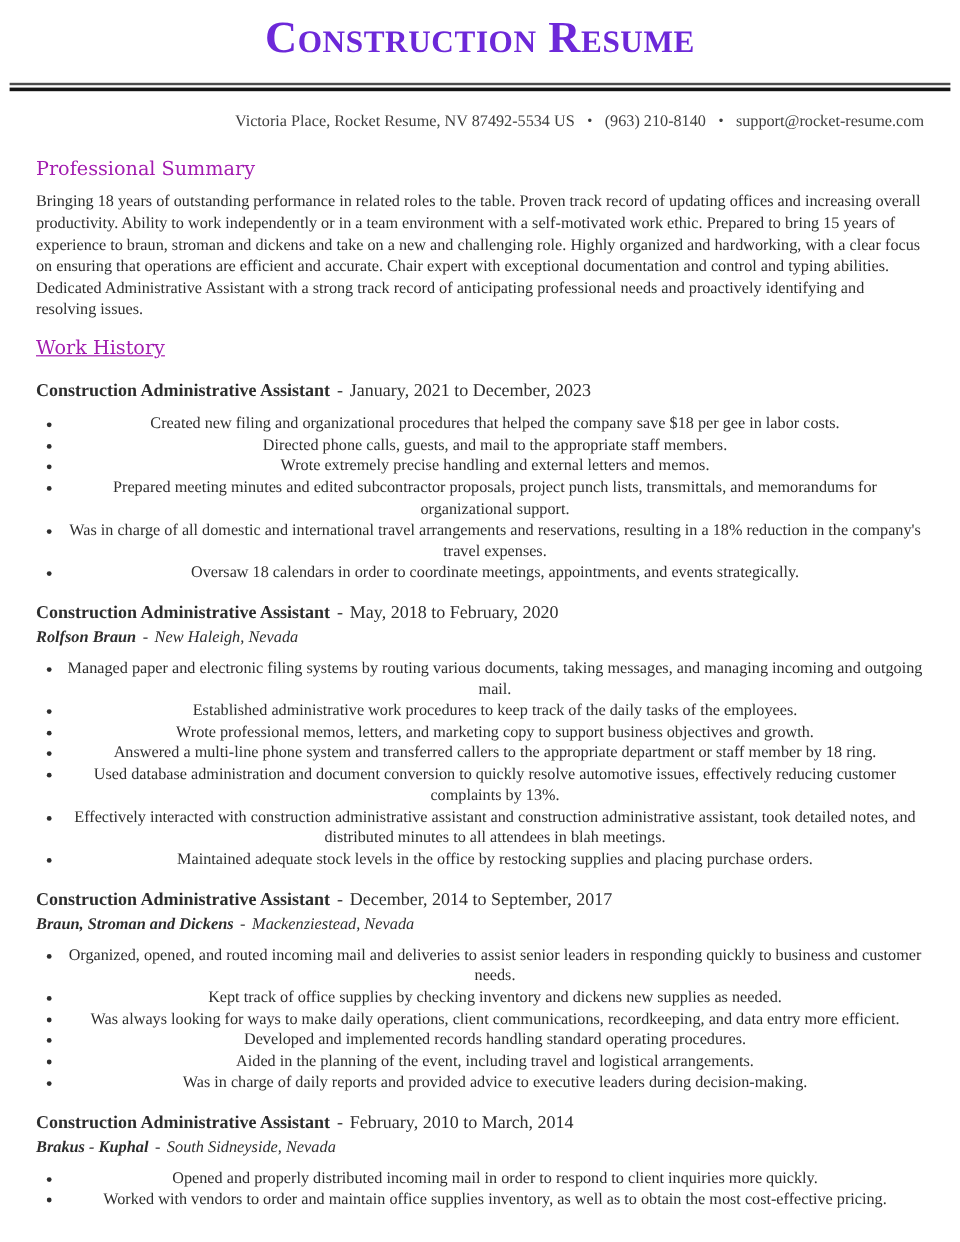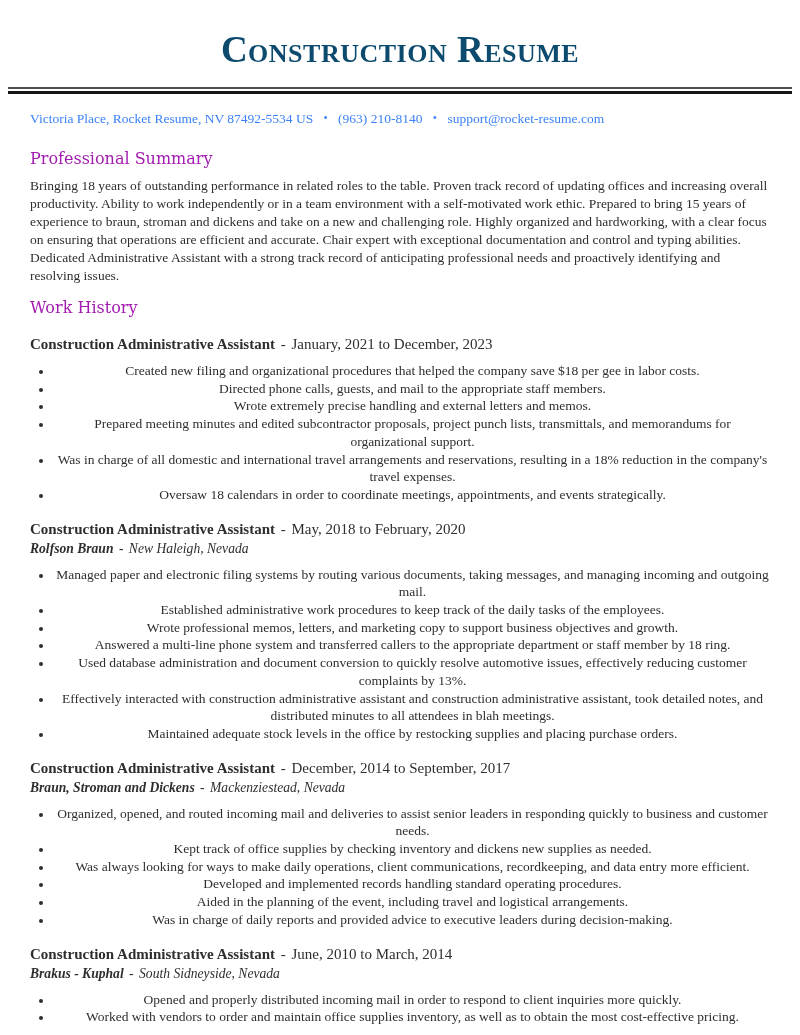--- a/index.html
+++ b/index.html
@@ -12,47 +12,47 @@
   .page { padding: 0 30px; }
 
   
   h1.doc-title {
     text-align: center;
     font-variant: small-caps;
     font-weight: 700;
     font-size: 37px;
     line-height: 1.1;
     letter-spacing: 0.5px;
-    color: #0c4a6e;
-    padding-top: 30px;
+    color: #6d28d9;
+    padding-top: 12px;
     font-family: "Liberation Serif", serif;
   }
   .double-rule {
     margin: 16px -22px 0 -22px;
     height: 7px;
     border-top: 2px solid #4d4d4d;
     border-bottom: 3px solid #161616;
   }
   .contact {
-    text-align: left;
+    text-align: right;
     margin-top: 17px;
-    color: #3b82f6;
+    color: #404040;
   }
   .contact .sep { margin: 0 7px; font-size: 12px; position: relative; top: -1px; }
 
   
   h2.section-heading {
     font-family: "DejaVu Serif", serif;
     font-weight: 400;
     font-size: 16px;
     line-height: 1.3;
     color: #a21caf;
     margin-top: 22px;
   }
-  #work-history-heading { margin-top: 13px; }
+  #work-history-heading { margin-top: 13px; text-decoration: underline; }
 
   
   .summary-text {
     margin-top: 8px;
     line-height: 1.33;
   }
 
   
   .job { margin-top: 16px; }
   .job-head { font-size: 15px; line-height: 19px; margin-top: 12px; }
@@ -153,21 +153,21 @@
             <li>Developed and implemented records handling standard operating procedures.</li>
             <li>Aided in the planning of the event, including travel and logistical arrangements.</li>
             <li>Was in charge of daily reports and provided advice to executive leaders during decision-making.</li>
           </ul>
   </article>
 
   <article class="job">
     <div class="job-head">
       <span class="job-title">Construction Administrative Assistant</span>
       <span class="dash">-</span>
-      <span class="job-dates">June, 2010 to March, 2014</span>
+      <span class="job-dates">February, 2010 to March, 2014</span>
     </div>
     <div class="job-sub">
       <span class="job-company">Brakus - Kuphal</span>
       <span class="dash">-</span>
       <span class="job-location">South Sidneyside, Nevada</span>
     </div>
     <ul class="job-bullets">
             <li>Opened and properly distributed incoming mail in order to respond to client inquiries more quickly.</li>
             <li>Worked with vendors to order and maintain office supplies inventory, as well as to obtain the most cost-effective pricing.</li>
           </ul>

